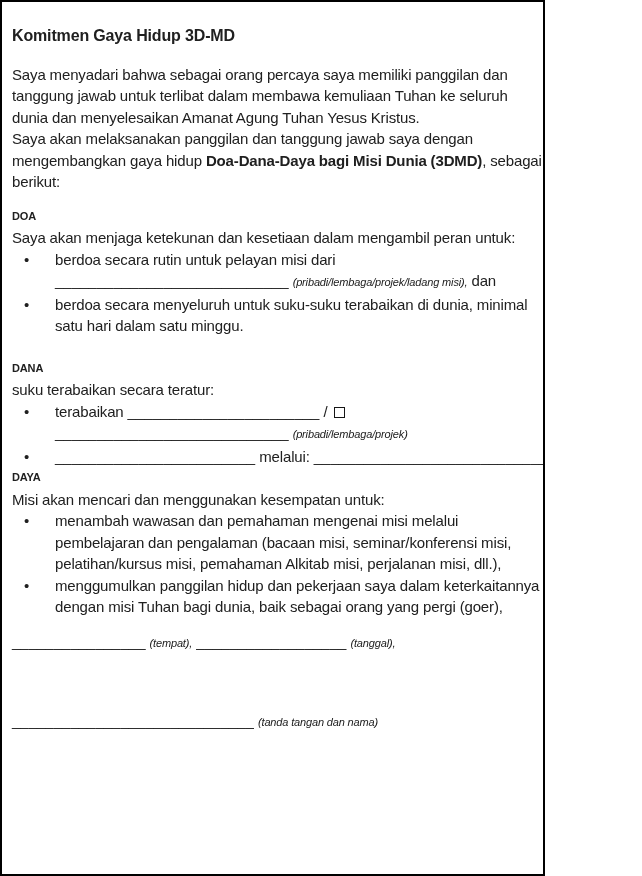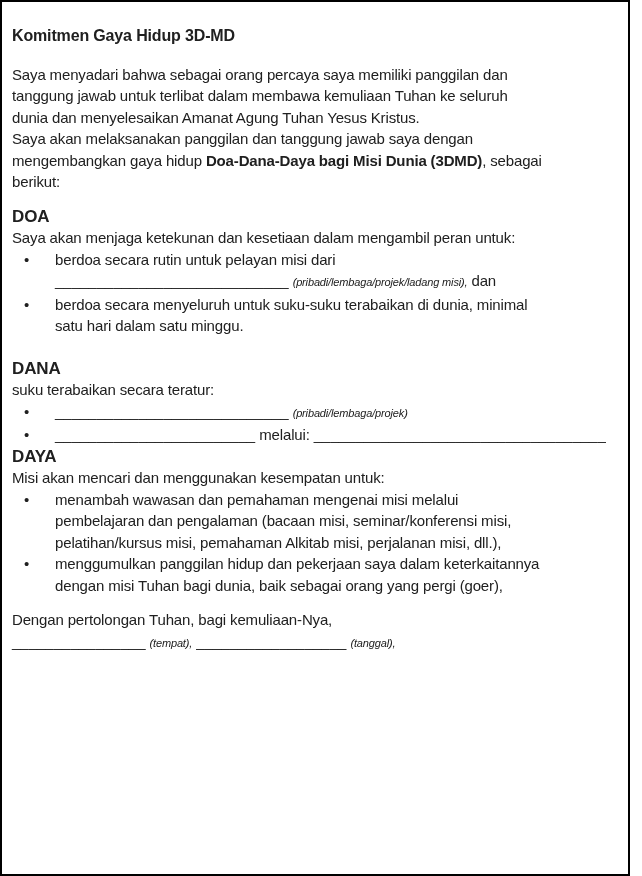--- a/index.html
+++ b/index.html
@@ -1,31 +1,31 @@
 <!DOCTYPE html>
 <html><head>
 <meta charset="utf-8">
 <style>
   * { margin:0; padding:0; box-sizing:border-box; }
   html,body { background:#ffffff; }
   body { width:642px; font-family:"Liberation Sans", sans-serif; }
   .page {
-    width:630px; height:876px;
+    width:545px; height:876px;
     background:#ffffff;
     border:2px solid #000000;
     padding:23px 8px 0 10px;
     font-size:15px;
     line-height:21.5px;
     letter-spacing:-0.15px;
     color:#202020;
     overflow:hidden;
   }
   .line { white-space:nowrap; }
   .title { font-weight:bold; font-size:16px; }
-  .sect-heading { font-weight:bold; font-size:17px; }
+  .sect-heading { font-weight:bold; font-size:11px; }
   .b { font-weight:bold; }
   .i { }
   .note { font-style:italic; font-size:11px; }
   .blank { letter-spacing:0; }
   .bullet-item { position:relative; padding-left:43px; }
   .bullet-dot { position:absolute; left:12px; top:0; }
   .checkbox {
     display:inline-block;
     width:11px; height:11px;
     border:1.7px solid #161616;
@@ -69,20 +69,21 @@
       <div class="line">berdoa secara menyeluruh untuk suku-suku terabaikan di dunia, minimal</div>
       <div class="line">satu hari dalam satu minggu.</div>
     </div>
   </div>
 
   <div class="mt-dana">
     <div class="line sect-heading">DANA</div>
     <div class="line">suku terabaikan secara teratur:</div>
     <div class="bullet-item">
       <span class="bullet-dot">•</span>
+      <div class="line"><span>terabaikan</span> <span class="blank">_______________________</span> <span>/</span> <span class="checkbox"></span></div>
       <div class="line"><span class="blank">____________________________</span> <span class="note">(pribadi/lembaga/projek)</span></div>
     </div>
     <div class="bullet-item">
       <span class="bullet-dot">•</span>
       <div class="line"><span class="blank">________________________</span> <span>melalui:</span> <span class="blank">___________________________________</span></div>
     </div>
   </div>
 
   <div class="mt-daya">
     <div class="line sect-heading">DAYA</div>
@@ -94,17 +95,17 @@
       <div class="line">pelatihan/kursus misi, pemahaman Alkitab misi, perjalanan misi, dll.),</div>
     </div>
     <div class="bullet-item">
       <span class="bullet-dot">•</span>
       <div class="line">menggumulkan panggilan hidup dan pekerjaan saya dalam keterkaitannya</div>
       <div class="line"><span>dengan misi Tuhan bagi dunia, baik sebagai orang yang pergi </span><span class="i">(goer)</span><span>,</span></div>
     </div>
   </div>
 
   <div class="mt-closing">
-    <div class="line">Dengan pertolongan Tuhan, bagi kemuliaan-Nya,</div>
     <div class="line"><span class="blank">________________</span> <span class="note">(tempat),</span> <span class="blank">__________________</span> <span class="note">(tanggal),</span></div>
+    <div class="line mt-sign"><span class="blank">_____________________________</span> <span class="note">(tanda tangan dan nama)</span></div>
   </div>
 
 </div>
 
 </body></html>

